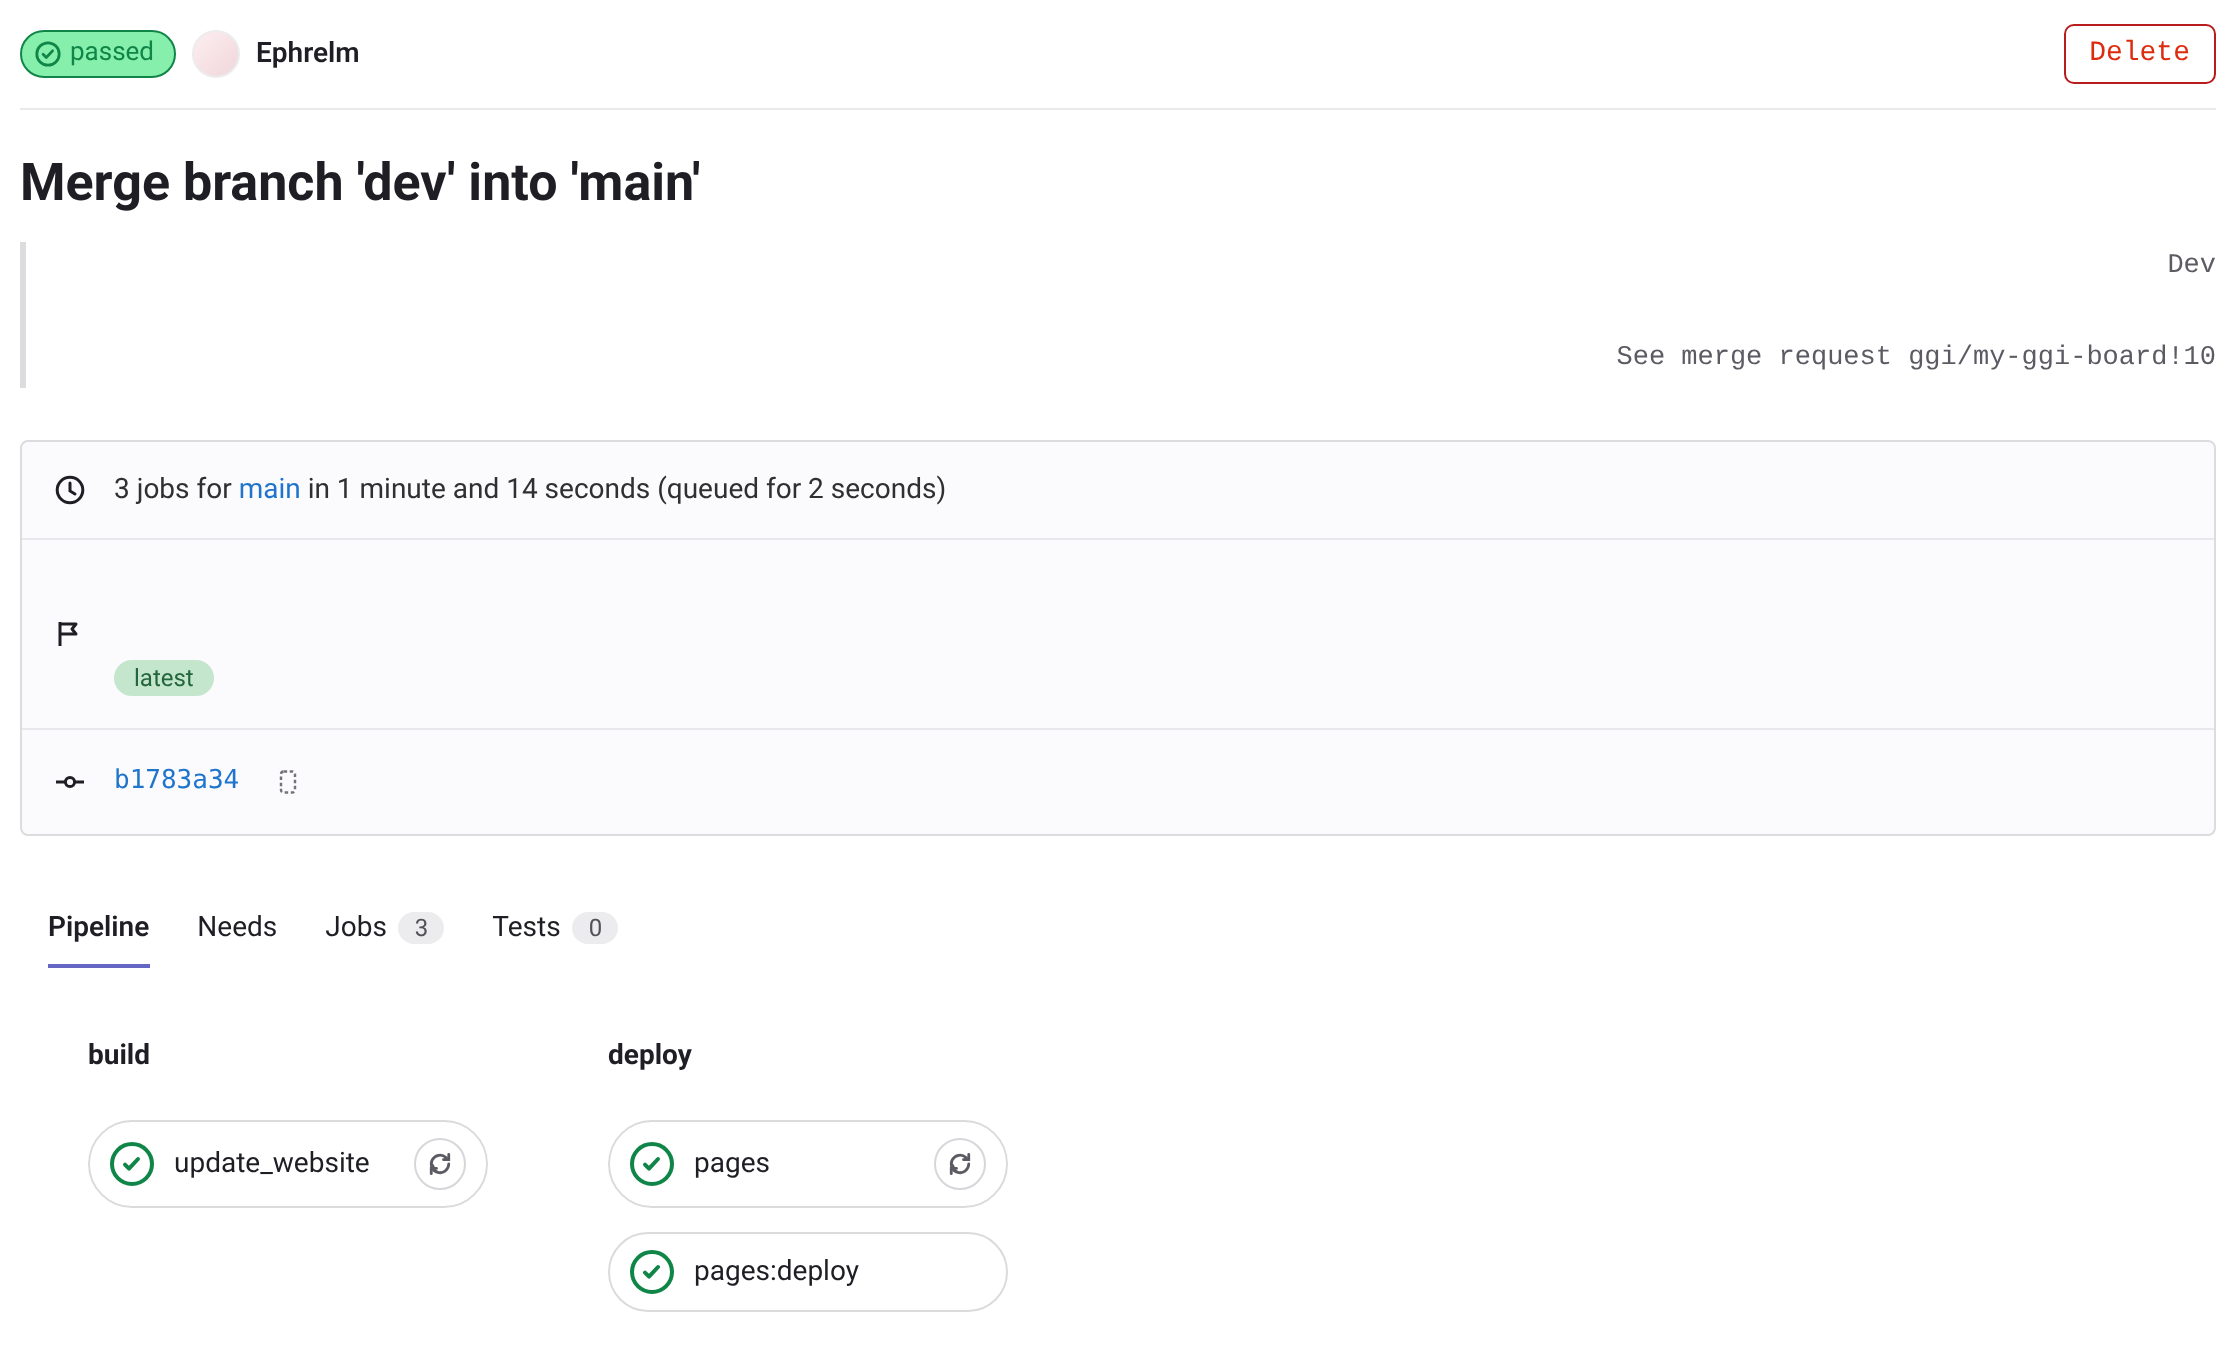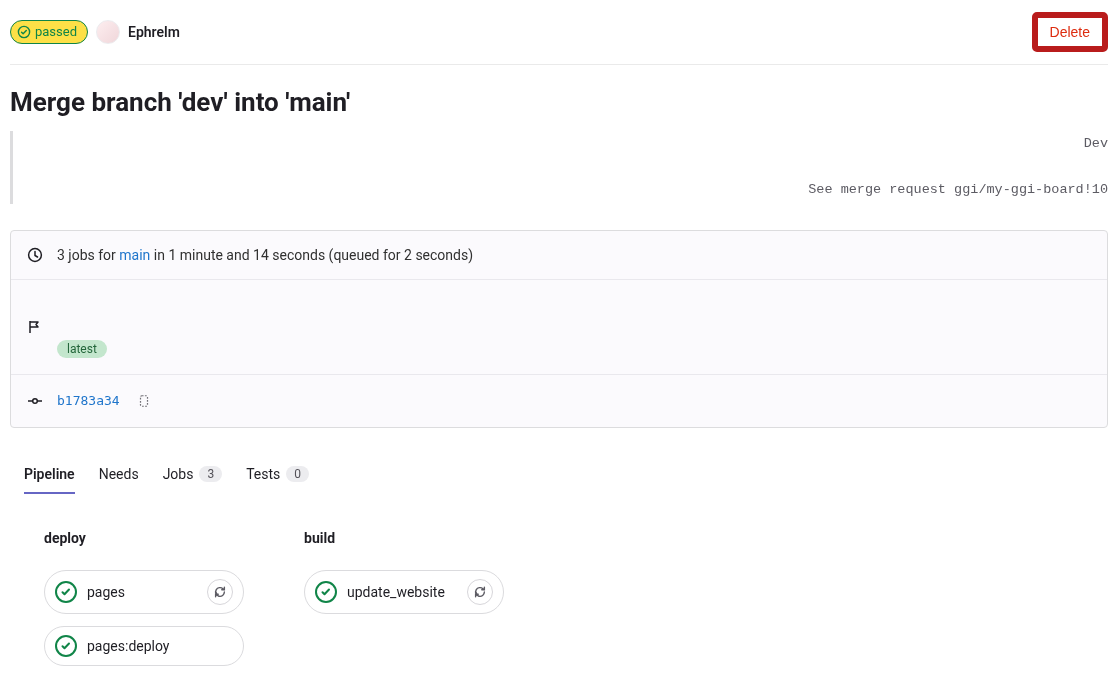--- a/index.html
+++ b/index.html
@@ -16,44 +16,45 @@
   padding: 4px 0 12px 0;
   border-bottom: 1px solid #eaeaea;
   gap: 8px;
 }
 .status-badge {
   display: inline-flex;
   align-items: center;
   gap: 4px;
   border: 1px solid #108548;
   color: #108548;
-  background: #fde047;
+  background: #86efac;
   border-radius: 14px;
   padding: 3px 10px 3px 6px;
   font-size: 13px;
   line-height: 16px;
 }
 .status-badge svg { width: 14px; height: 14px; }
 .header-text { color: #737278; }
 .header-text strong { color: #1f1e24; font-weight: 600; }
 .avatar {
   width: 24px; height: 24px; border-radius: 50%;
   background: linear-gradient(135deg,#fdeef0,#f0d6da);
   border: 1px solid #ececef;
 }
 .author { font-weight: 600; color: #1f1e24; }
 .spacer { flex: 1; }
 .delete-btn {
-  border: 6px solid #b91c1c;
+  border: 1px solid #b91c1c;
   color: #dd2b0e;
   background: #fff;
   border-radius: 5px;
   padding: 6px 12px;
   font-size: 14px;
   cursor: pointer;
+  font-family: Liberation Mono, monospace;
 }
 .title {
   font-size: 26px;
   font-weight: 700;
   color: #1f1e24;
   margin: 22px 0 14px 0;
 }
 .commit-msg {
   border-left: 3px solid #dcdcde;
   padding: 2px 0 2px 14px;
@@ -236,20 +237,37 @@
       <span class="badge-count">3</span>
     </div>
   <div class="tab">
       <span>Tests</span>
       <span class="badge-count">0</span>
     </div>
 </div>
 
 <div class="stages-wrap">
   <div class="stage-col">
+    <div class="stage-title">build</div>
+    <div class="job-pill">
+      <span class="success-circle">
+          <svg viewBox="0 0 12 12" fill="none" stroke="currentColor" stroke-width="2" stroke-linecap="round" stroke-linejoin="round">
+            <path d="M2.5 6.3l2 2 4.5-4.8"></path>
+          </svg>
+        </span>
+      <span class="job-name">update_website</span>
+      <span class="retry-circle">
+          <svg viewBox="0 0 16 16" fill="none" stroke="currentColor" stroke-width="1.6" stroke-linecap="round">
+            <path d="M13 8a5 5 0 11-1.6-3.7M13 2.5v3h-3"></path>
+            <path d="M3 8a5 5 0 011.6 3.7M3 13.5v-3h3"></path>
+          </svg>
+        </span>
+    </div>
+  </div>
+  <div class="stage-col">
     <div class="stage-title">deploy</div>
     <div class="job-pill">
       <span class="success-circle">
           <svg viewBox="0 0 12 12" fill="none" stroke="currentColor" stroke-width="2" stroke-linecap="round" stroke-linejoin="round">
             <path d="M2.5 6.3l2 2 4.5-4.8"></path>
           </svg>
         </span>
       <span class="job-name">pages</span>
       <span class="retry-circle">
           <svg viewBox="0 0 16 16" fill="none" stroke="currentColor" stroke-width="1.6" stroke-linecap="round">
@@ -260,30 +278,13 @@
     </div>
     <div class="job-pill">
       <span class="success-circle">
           <svg viewBox="0 0 12 12" fill="none" stroke="currentColor" stroke-width="2" stroke-linecap="round" stroke-linejoin="round">
             <path d="M2.5 6.3l2 2 4.5-4.8"></path>
           </svg>
         </span>
       <span class="job-name">pages:deploy</span>
     </div>
   </div>
-  <div class="stage-col">
-    <div class="stage-title">build</div>
-    <div class="job-pill">
-      <span class="success-circle">
-          <svg viewBox="0 0 12 12" fill="none" stroke="currentColor" stroke-width="2" stroke-linecap="round" stroke-linejoin="round">
-            <path d="M2.5 6.3l2 2 4.5-4.8"></path>
-          </svg>
-        </span>
-      <span class="job-name">update_website</span>
-      <span class="retry-circle">
-          <svg viewBox="0 0 16 16" fill="none" stroke="currentColor" stroke-width="1.6" stroke-linecap="round">
-            <path d="M13 8a5 5 0 11-1.6-3.7M13 2.5v3h-3"></path>
-            <path d="M3 8a5 5 0 011.6 3.7M3 13.5v-3h3"></path>
-          </svg>
-        </span>
-    </div>
-  </div>
 </div>
 
 </body></html>

